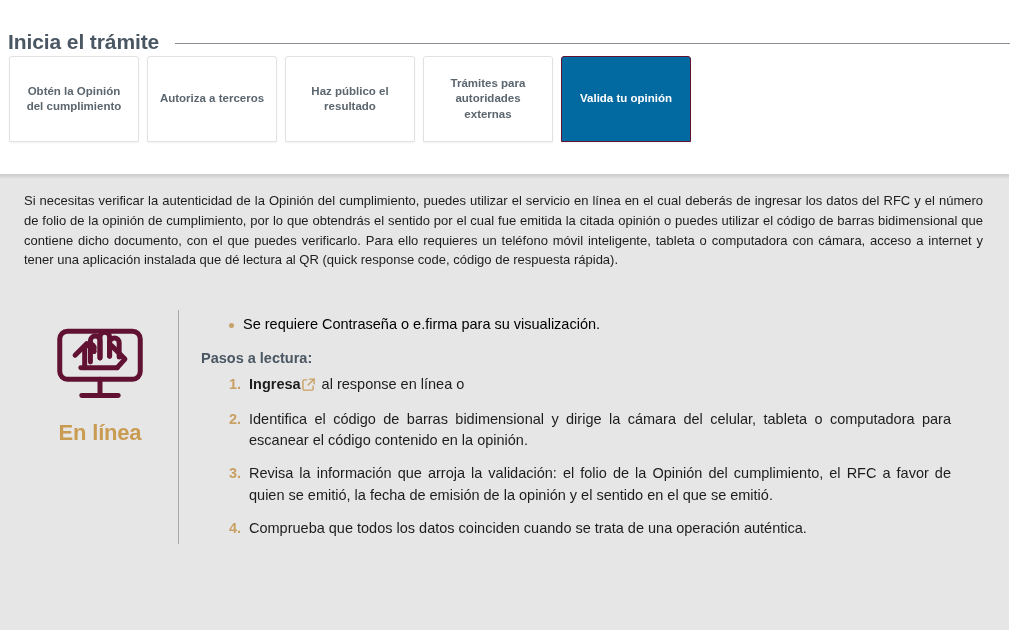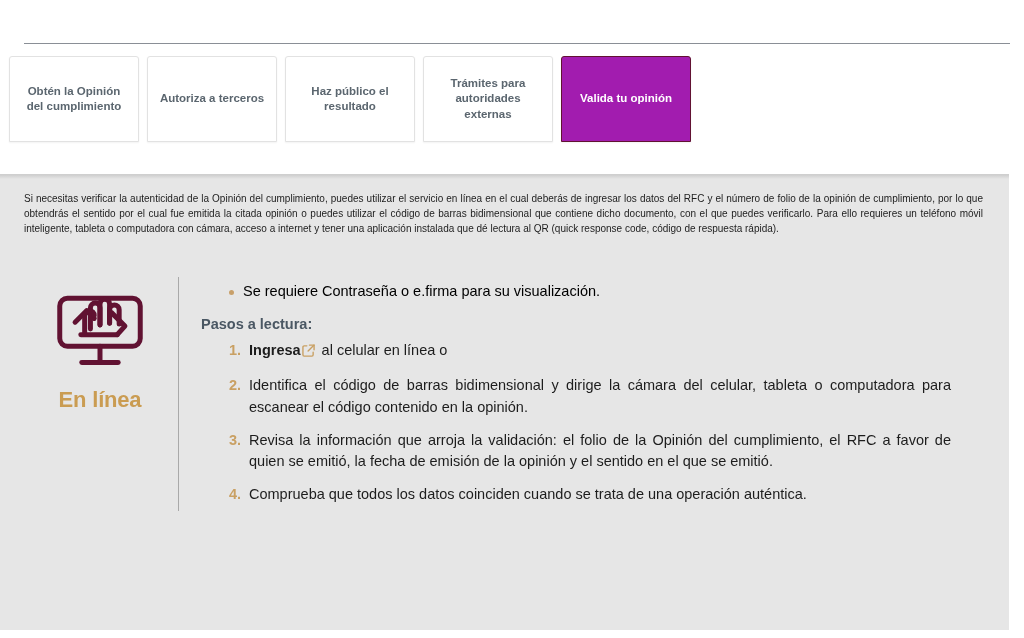--- a/index.html
+++ b/index.html
@@ -59,21 +59,21 @@
     text-align: center;
     padding: 4px 8px;
     font-size: 11.5px;
     font-weight: bold;
     line-height: 1.33;
     color: #5b666f;
     cursor: pointer;
     box-shadow: 0 1px 2px rgba(0,0,0,0.05);
   }
   .tab.active {
-    background: #a21caf;
+    background: #0369a1;
     border-color: #611232;
     color: #ffffff;
   }
 
   
   .panel {
     position: relative;
     width: 1009px;
     margin: 0;
     background: #e6e6e6;
@@ -90,21 +90,21 @@
     pointer-events: none;
   }
 
   .lead {
     font-size: 14.5px;
     color: #1d1d1d;
     line-height: 1.45;
     margin: 4px 0 14px 2px;
   }
   .body-para {
-    font-size: 10px;
+    font-size: 13px;
     color: #1d1d1d;
     line-height: 1.52;
     text-align: justify;
     margin: 0 0 8px 2px;
     padding-right: 4px;
   }
 
   
   .info-row {
     display: flex;
@@ -204,20 +204,21 @@
   .ext-icon {
     display: inline-block;
     vertical-align: -2px;
     margin: 0 3px 0 1px;
   }
 </style>
 </head>
 <body>
 
 <div class="section-head">
+  <div class="section-title">Inicia el trámite</div>
   <div class="section-rule"></div>
 </div>
 
 <div class="tabs-wrap">
   <div class="tabs">
     <div class="tab">Obtén la Opinión del cumplimiento</div>
     <div class="tab">Autoriza a terceros</div>
     <div class="tab">Haz público el resultado</div>
     <div class="tab">Trámites para autoridades externas</div>
     <div class="tab active">Valida tu opinión</div>
@@ -264,21 +265,21 @@
 
       <div class="sub-head second">Pasos a lectura:</div>
       <ol class="steps">
         <li class="nojustify">
           <a class="link-strong" href="#">Ingresa</a><span class="ext-icon">
             <svg width="13" height="13" viewBox="0 0 14 14" aria-hidden="true">
               <path d="M5.2 2H2.3A1.3 1.3 0 0 0 1 3.3v8.4A1.3 1.3 0 0 0 2.3 13h8.4A1.3 1.3 0 0 0 12 11.7V8.8" fill="none" stroke="#c9a063" stroke-width="1.5" stroke-linecap="round"></path>
               <path d="M8 1.2h5v5" fill="none" stroke="#c9a063" stroke-width="1.5" stroke-linecap="round" stroke-linejoin="round"></path>
               <path d="M13 1.2 L6.6 7.6" fill="none" stroke="#c9a063" stroke-width="1.5" stroke-linecap="round"></path>
             </svg>
-          </span><span> al celular en línea o</span>
+          </span><span> al response en línea o</span>
         </li>
         <li>Identifica el código de barras bidimensional y dirige la cámara del celular, tableta o computadora para escanear el código contenido en la opinión.</li>
         <li>Revisa la información que arroja la validación: el folio de la Opinión del cumplimiento, el RFC a favor de quien se emitió, la fecha de emisión de la opinión y el sentido en el que se emitió.</li>
         <li class="nojustify">Comprueba que todos los datos coinciden cuando se trata de una operación auténtica.</li>
       </ol>
 
     </div>
   </div>
 </div>
 

